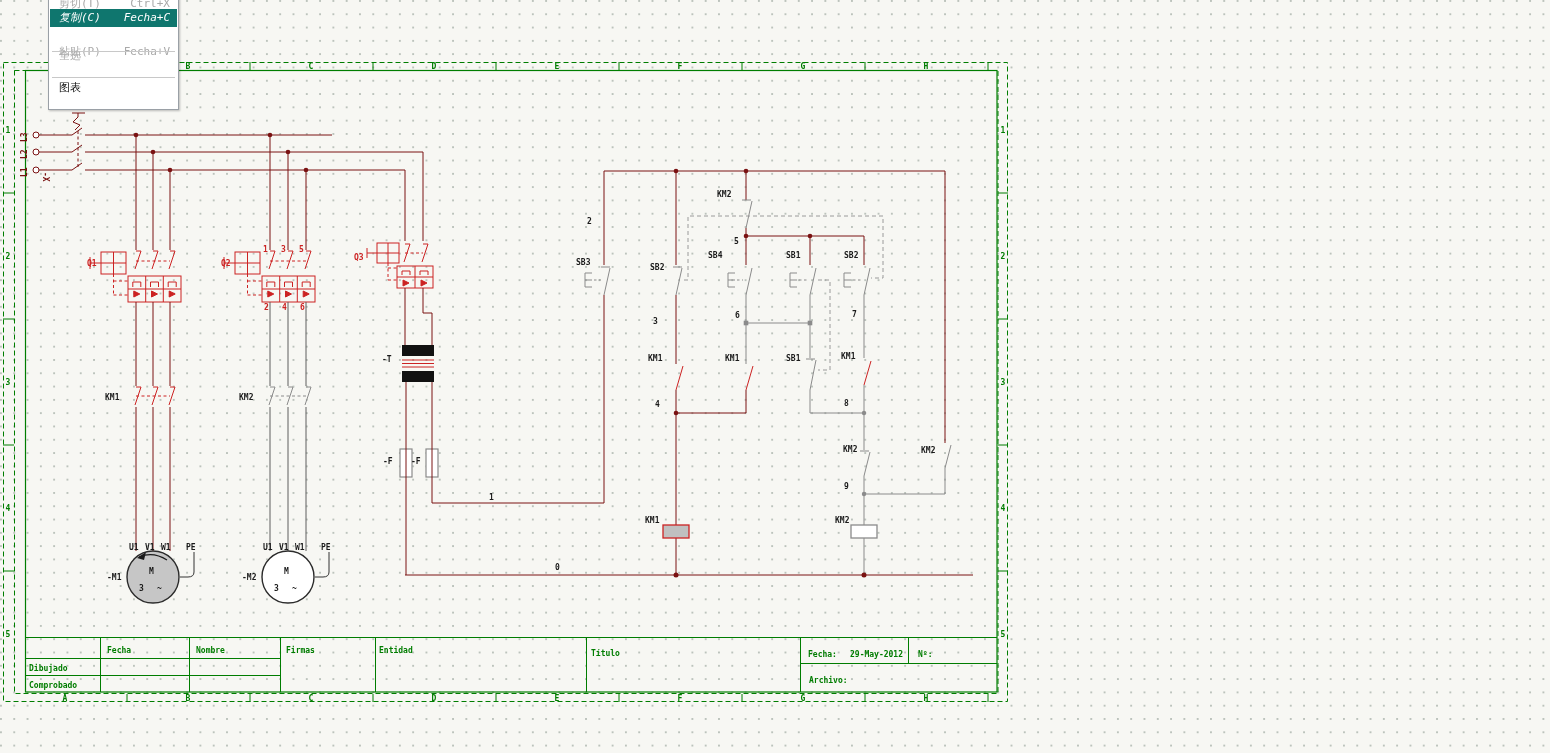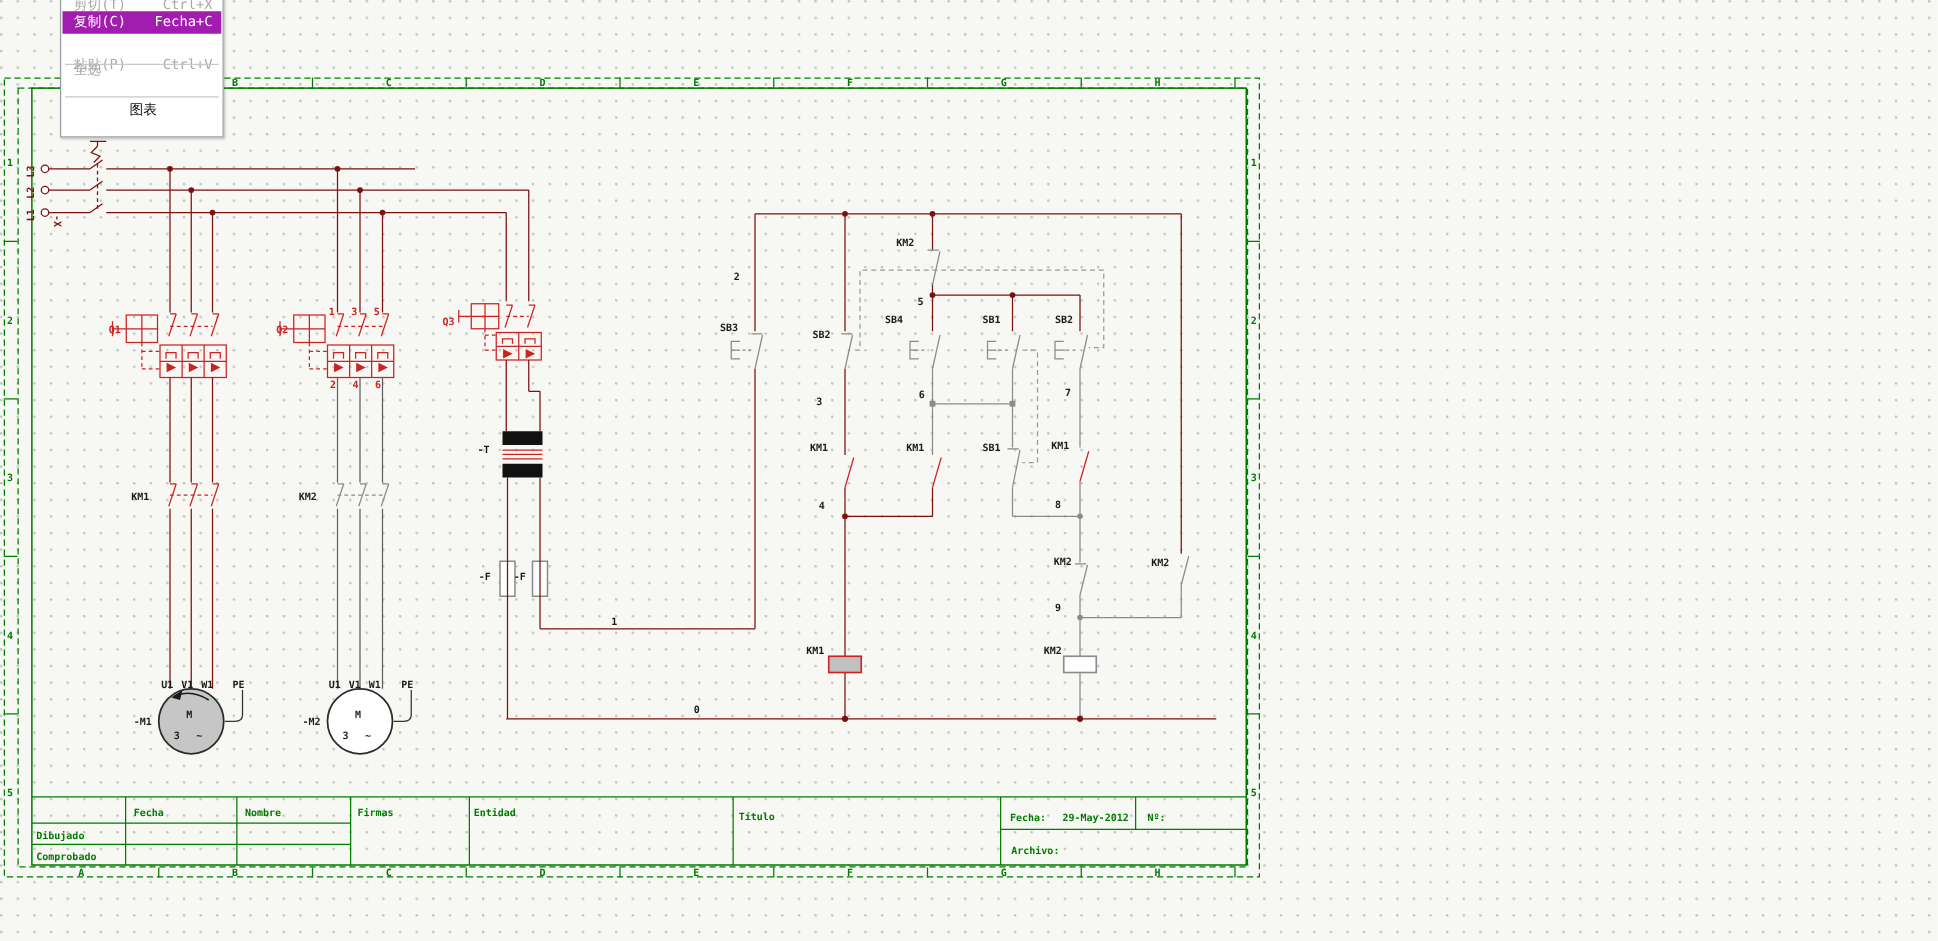--- a/index.html
+++ b/index.html
@@ -18,21 +18,21 @@
   
   #context-menu{
     position:absolute;left:48px;top:-6px;width:129px;height:114px;
     background:#ffffff;border:1px solid #9aa0a6;box-shadow:1px 1px 2px rgba(0,0,0,.25);
     font-size:11px;line-height:18px;z-index:5;
   }
   .mi{position:absolute;left:1px;right:1px;height:18px;display:flex;justify-content:space-between;
       padding:0 7px 0 9px;box-sizing:border-box;white-space:nowrap;}
   .mi.disabled{color:#a9a9a9;}
   .mi.normal{color:#111;}
-  .mi.selected{color:#fff;background:#a21caf;}
+  .mi.selected{color:#fff;background:#0f766e;font-style:italic;}
   .msep{position:absolute;left:3px;right:3px;height:0;border-top:1px solid #c8c8c8;}
 </style>
 </head>
 <body>
 
 <div class="screen">
 
 <svg id="schematic" width="1550" height="753" viewBox="0 0 1550 753" xmlns="http://www.w3.org/2000/svg">
 
   <g stroke="#007d00" fill="none" stroke-width="1">
@@ -357,27 +357,27 @@
       <div class="mi disabled" style="top: 0px;">
         <span>剪切(T)</span>
         <span>Ctrl+X</span>
       </div>
       <div class="mi selected" style="top: 14px;">
         <span>复制(C)</span>
         <span>Fecha+C</span>
       </div>
       <div class="mi disabled" style="top: 48px;">
         <span>粘贴(P)</span>
-        <span>Ctrl+V</span>
+        <span>Fecha+V</span>
       </div>
       <div class="msep" style="top: 56px;"></div>
       <div class="mi disabled" style="top: 52px;">
         <span>全选</span>
         <span></span>
       </div>
       <div class="msep" style="top: 82px;"></div>
-      <div class="mi normal" style="top: 84px; justify-content: center;">
+      <div class="mi normal" style="top: 84px;">
         <span>图表</span>
         <span></span>
       </div>
     </div>
 
 </div>
 
 </body></html>

